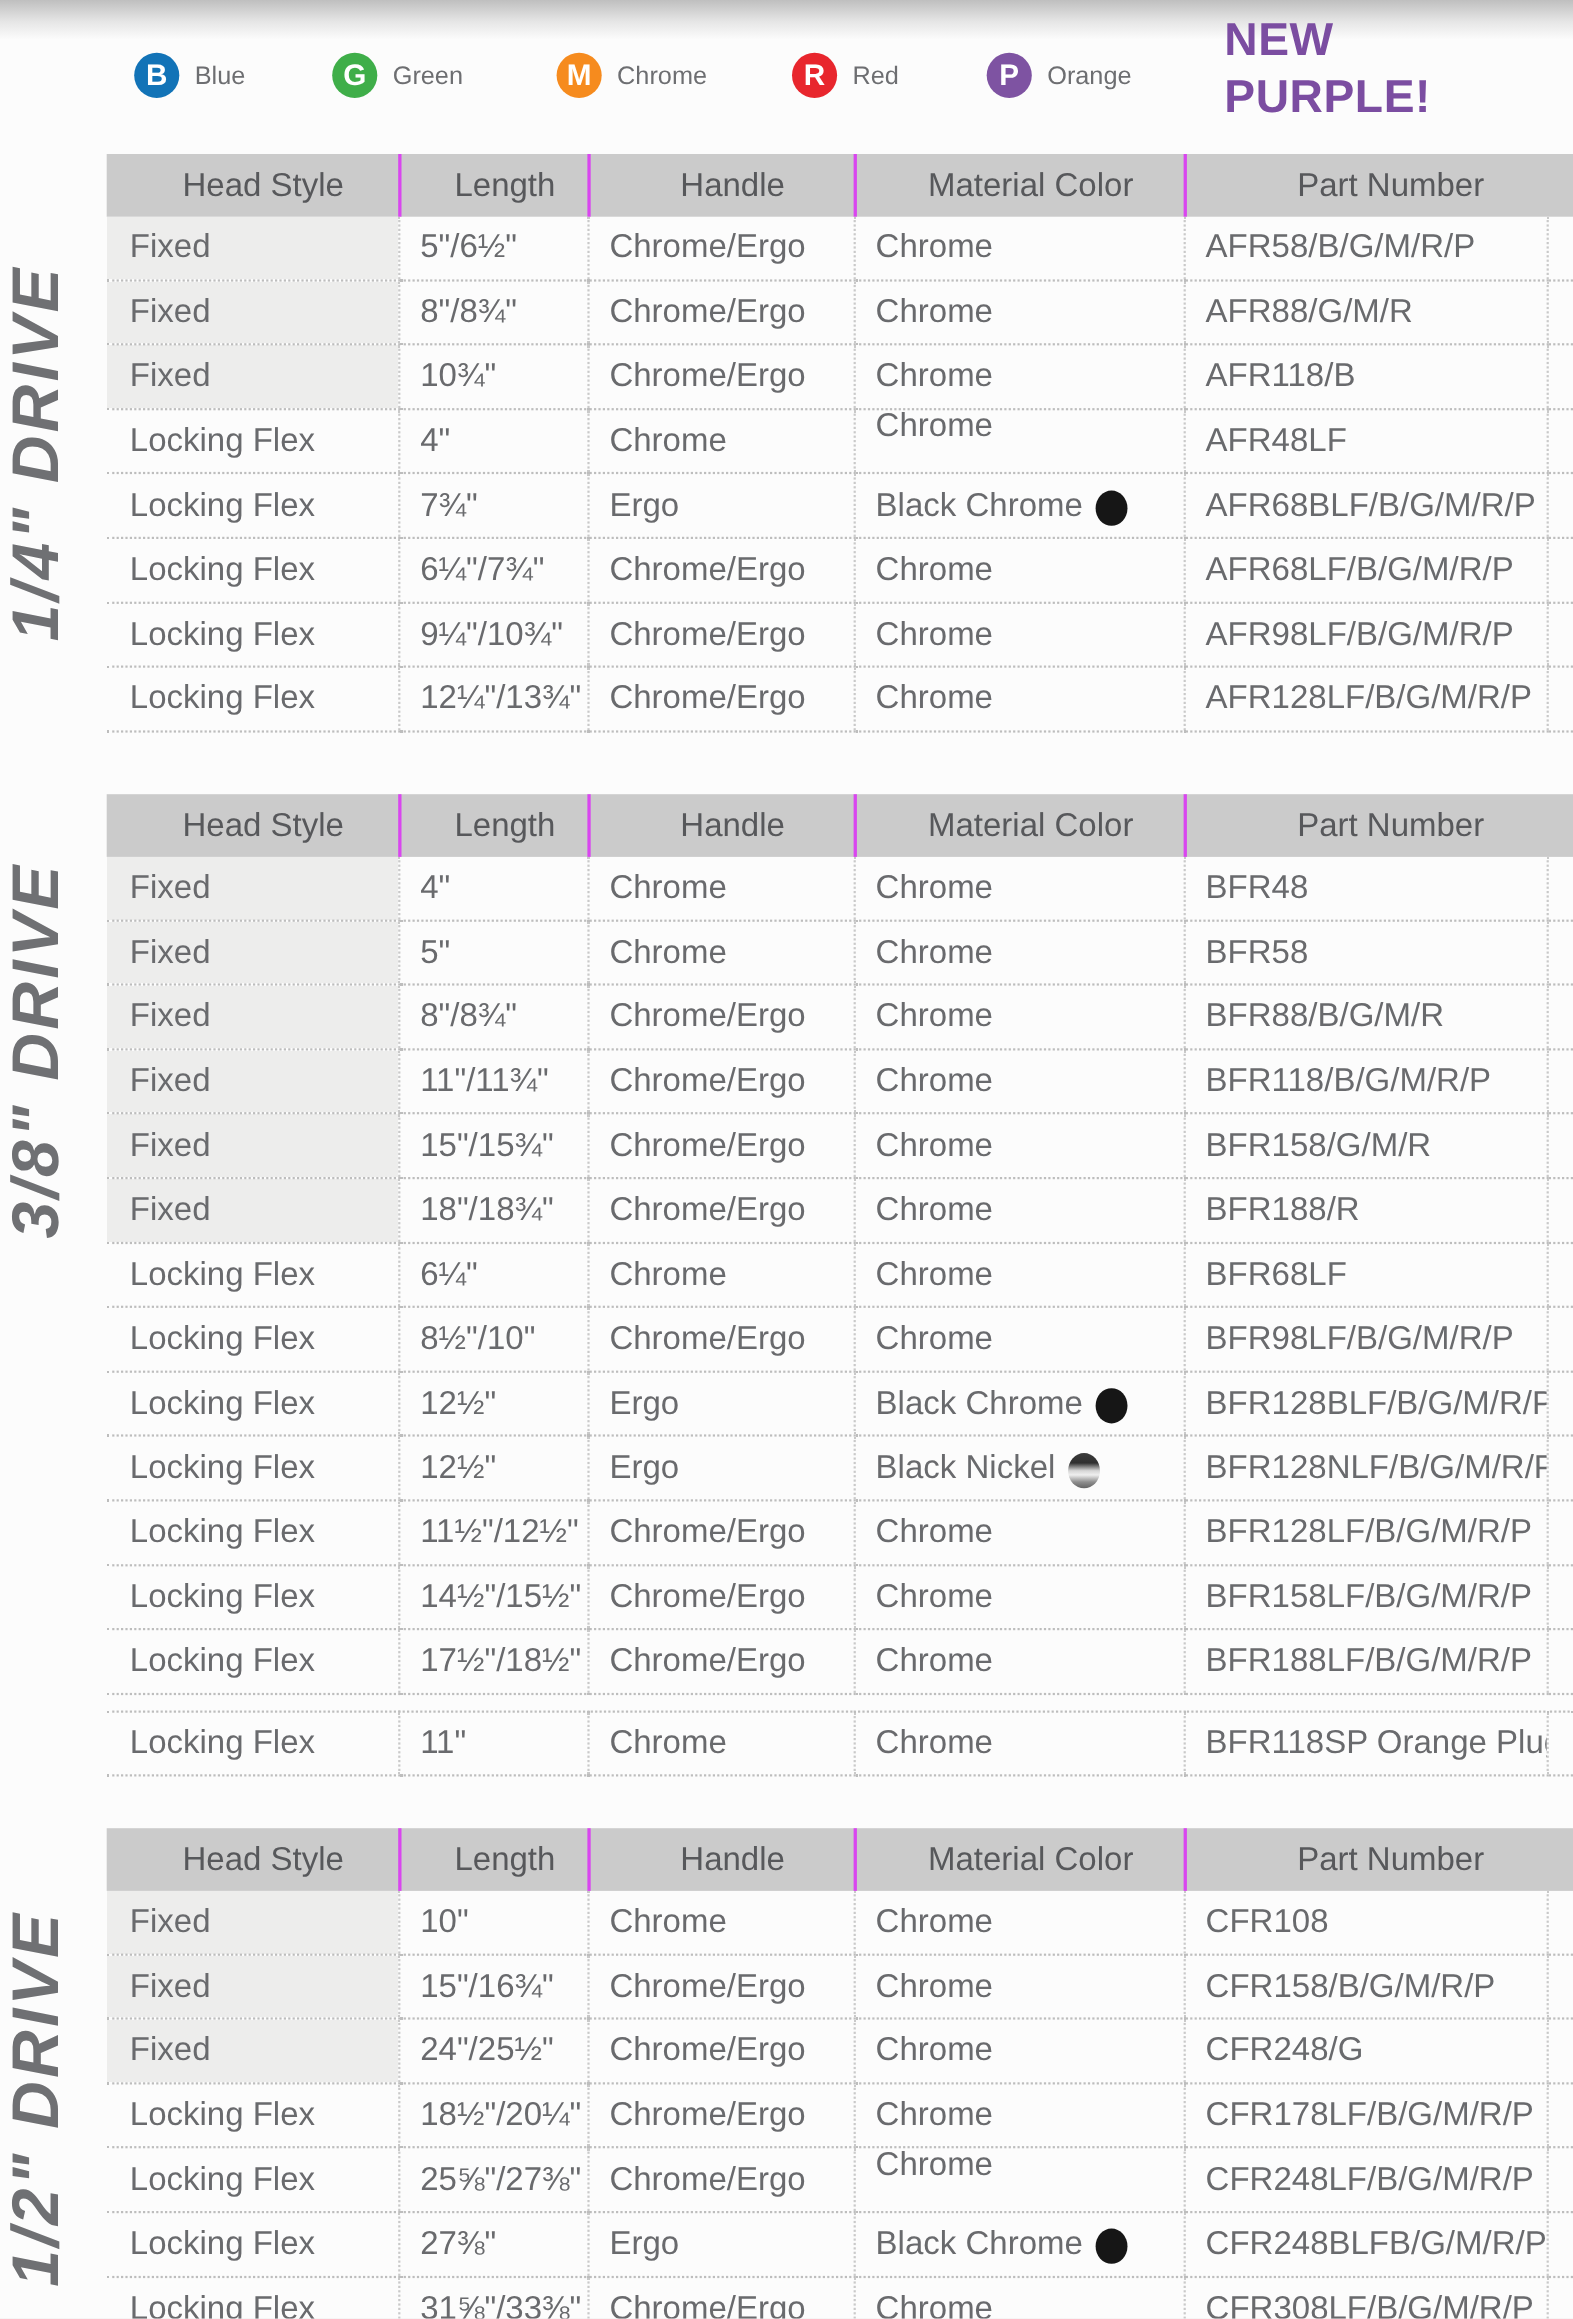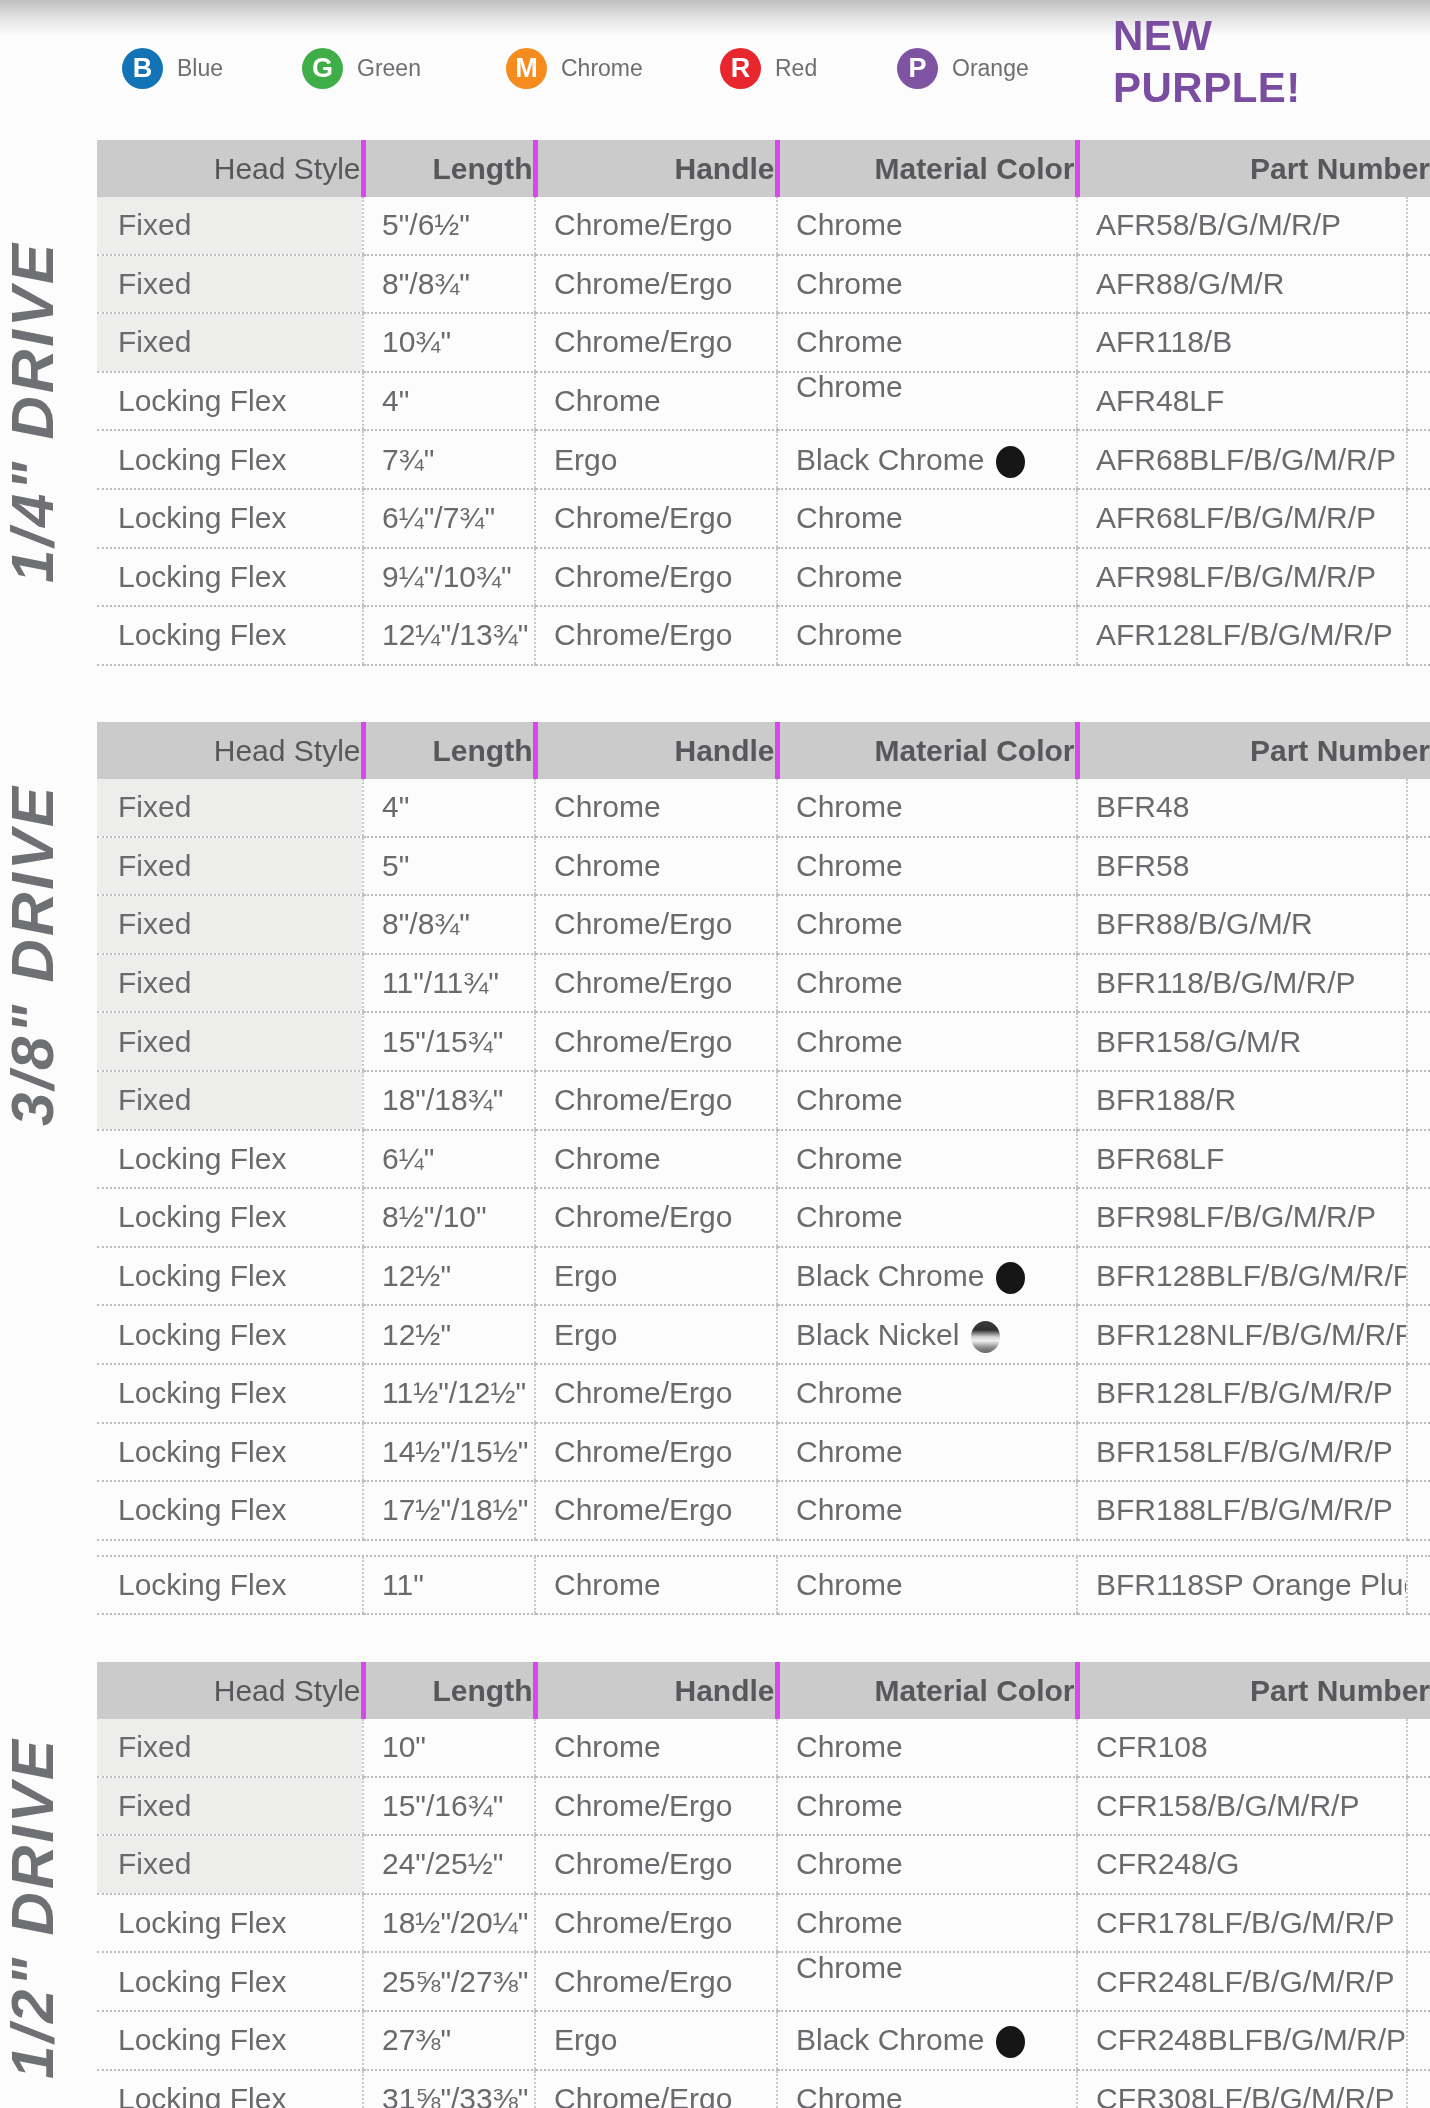--- a/index.html
+++ b/index.html
@@ -25,22 +25,22 @@
   #drive1{left:-187px;top:380px;}
   #drive2{left:-187px;top:923px;}
   #drive3{left:-187px;top:1876px;}
   
   table.parts{position:absolute;left:97px;width:1333px;border-collapse:collapse;
     table-layout:fixed;font-size:30px;color:#696a6d;}
   #t1{top:140px}
   #t2{top:722px}
   #t3{top:1662px}
   th{background:#cbcbcb;height:57px;font-weight:400;color:#57585b;
-    text-align:right;padding:0 0 0 20px;font-size:30px;}
-  th.hsep{border-left:5px solid #d946ef;font-weight:bold;}
+    text-align:center;padding:0 0 0 20px;font-size:30px;}
+  th.hsep{border-left:3px solid #d946ef;}
   td{height:56.6px;border-bottom:2px dotted #bdbdbd;padding:0 0 0 18px;
     white-space:nowrap;overflow:hidden;}
   td.c-head{padding-left:21px;}
   td.shaded{background:#ededec;}
   td.sep{border-left:2px dotted #c9c9c9;}
   tr.gap-row td{height:14px;border-bottom:2px dotted #bdbdbd;padding:0;border-left:none;}
   .mat{display:inline-flex;align-items:center;}
   .mat.raised{position:relative;top:-14px;}
   .dot{width:29px;height:32px;border-radius:50%;margin-left:12px;display:inline-block;
     transform:translateY(2px);}

